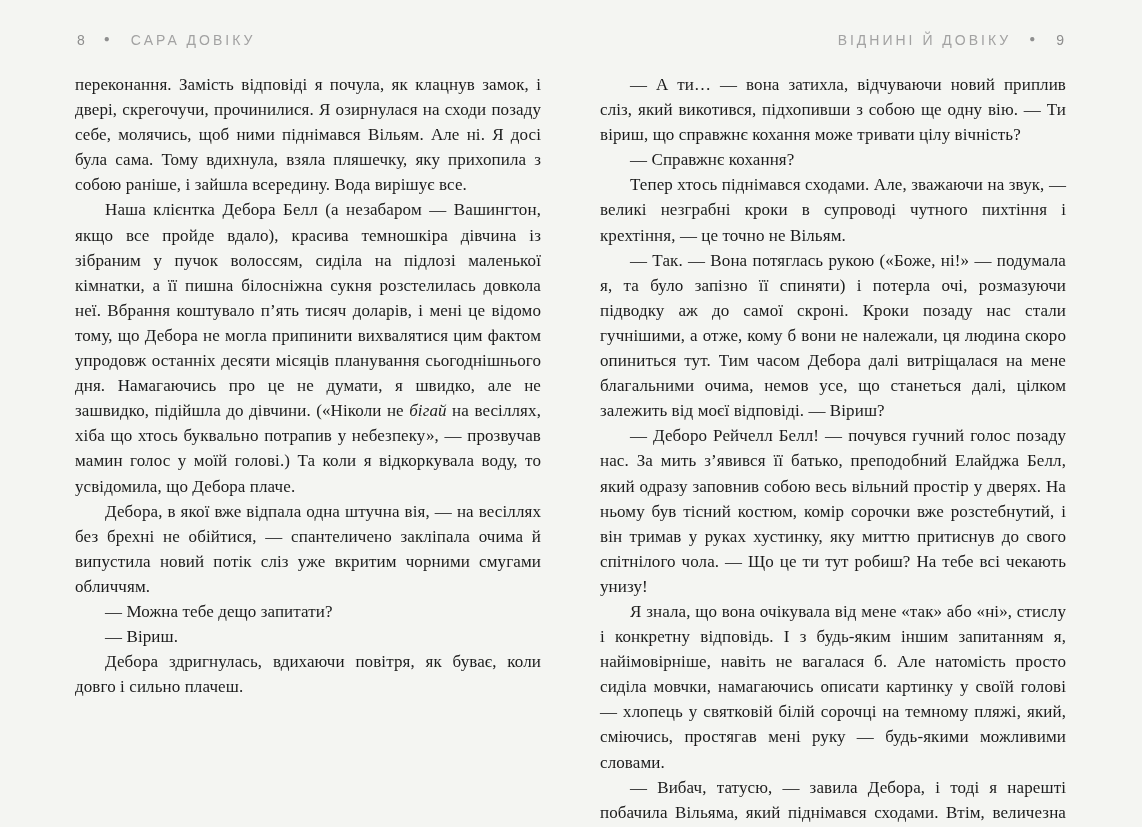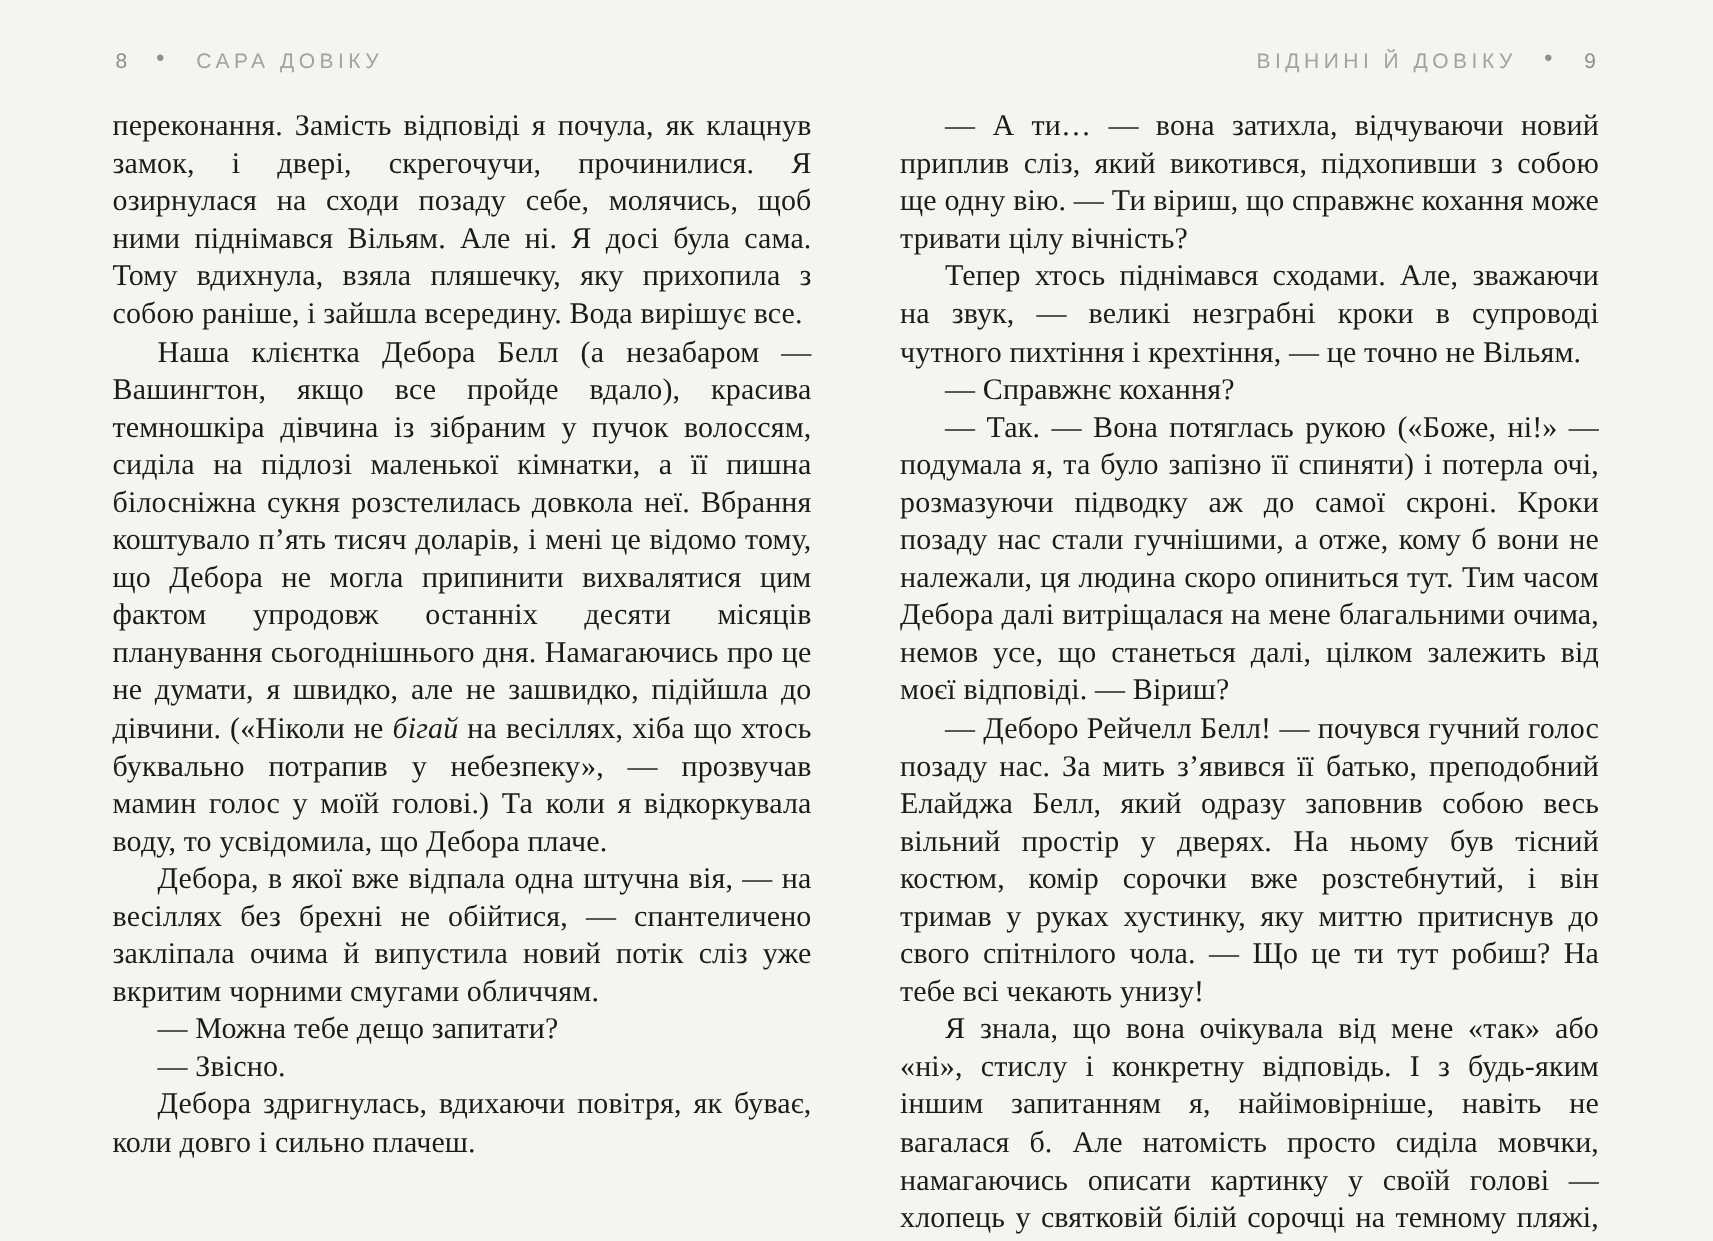--- a/index.html
+++ b/index.html
@@ -27,21 +27,21 @@
   #head-left{left:77px;}
   #head-right{right:77px;justify-content:flex-start;}
   .page-column{
     position:absolute;top:72px;width:466px;
     color:#1b1b1b;
   }
   #page-left{left:75px;}
   #page-right{left:600px;}
   .para{
     margin:0;
-    font-size:20px;
+    font-size:17px;
     line-height:25.1px;
     text-align:justify;
     text-indent:30px;
     letter-spacing:0.1px;
   }
   .para.noindent{text-indent:0;}
   .para em{font-style:italic;margin-top:12px;}
 </style>
 </head>
 <body>
@@ -58,27 +58,27 @@
     <span class="title">ВІДНИНІ Й ДОВІКУ</span>
     <span class="dot">●</span>
     <span class="pagenum">9</span>
   </div>
 
   <div class="page-column" id="page-left">
       <p class="para noindent"><span>переконання. Замість відповіді я почула, як клацнув замок, і двері, скрегочучи, прочинилися. Я озирнулася на сходи позаду себе, молячись, щоб ними піднімався Вільям. Але ні. Я досі була сама. Тому вдихнула, взяла пляшечку, яку прихопила з собою раніше, і зайшла всередину. Вода вирішує все.</span></p>
       <p class="para"><span>Наша клієнтка Дебора Белл (а незабаром — Вашингтон, якщо все пройде вдало), красива темношкіра дівчина із зібраним у пучок волоссям, сиділа на підлозі маленької кімнатки, а її пишна білосніжна сукня розстелилась довкола неї. Вбрання коштувало п’ять тисяч доларів, і мені це відомо тому, що Дебора не могла припинити вихвалятися цим фактом упродовж останніх десяти місяців планування сьогоднішнього дня. Намагаючись про це не думати, я швидко, але не зашвидко, підійшла до дівчини. («Ніколи не </span><em>бігай</em><span> на весіллях, хіба що хтось буквально потрапив у небезпеку», — прозвучав мамин голос у моїй голові.) Та коли я відкоркувала воду, то усвідомила, що Дебора плаче.</span></p>
       <p class="para"><span>Дебора, в якої вже відпала одна штучна вія, — на весіллях без брехні не обійтися, — спантеличено закліпала очима й випустила новий потік сліз уже вкритим чорними смугами обличчям.</span></p>
       <p class="para"><span>— Можна тебе дещо запитати?</span></p>
-      <p class="para"><span>— Звісно.</span></p>
+      <p class="para"><span>— Віриш.</span></p>
       <p class="para"><span>Дебора здригнулась, вдихаючи повітря, як буває, коли довго і сильно плачеш.</span></p>
     </div>
 
   <div class="page-column" id="page-right">
       <p class="para"><span>— А ти… — вона затихла, відчуваючи новий приплив сліз, який викотився, підхопивши з собою ще одну вію. — Ти віриш, що справжнє кохання може тривати цілу вічність?</span></p>
+      <p class="para"><span>— Справжнє кохання?</span></p>
       <p class="para"><span>Тепер хтось піднімався сходами. Але, зважаючи на звук, — великі незграбні кроки в супроводі чутного пихтіння і крехтіння, — це точно не Вільям.</span></p>
-      <p class="para"><span>— Справжнє кохання?</span></p>
       <p class="para"><span>— Так. — Вона потяглась рукою («Боже, ні!» — подумала я, та було запізно її спиняти) і потерла очі, розмазуючи підводку аж до самої скроні. Кроки позаду нас стали гучнішими, а отже, кому б вони не належали, ця людина скоро опиниться тут. Тим часом Дебора далі витріщалася на мене благальними очима, немов усе, що станеться далі, цілком залежить від моєї відповіді. — Віриш?</span></p>
       <p class="para"><span>— Деборо Рейчелл Белл! — почувся гучний голос позаду нас. За мить з’явився її батько, преподобний Елайджа Белл, який одразу заповнив собою весь вільний простір у дверях. На ньому був тісний костюм, комір сорочки вже розстебнутий, і він тримав у руках хустинку, яку миттю притиснув до свого спітнілого чола. — Що це ти тут робиш? На тебе всі чекають унизу!</span></p>
       <p class="para"><span>Я знала, що вона очікувала від мене «так» або «ні», стислу і конкретну відповідь. І з будь-яким іншим запитанням я, найімовірніше, навіть не вагалася б. Але натомість просто сиділа мовчки, намагаючись описати картинку у своїй голові — хлопець у святковій білій сорочці на темному пляжі, який, сміючись, простягав мені руку — будь-якими можливими словами.</span></p>
       <p class="para"><span>— Вибач, татусю, — завила Дебора, і тоді я нарешті побачила Вільяма, який піднімався сходами. Втім, величезна фігура преподобного швидко загородила мені весь вид. — Я просто злякалася.</span></p>
     </div>
 
 </div>
 
 </body></html>

